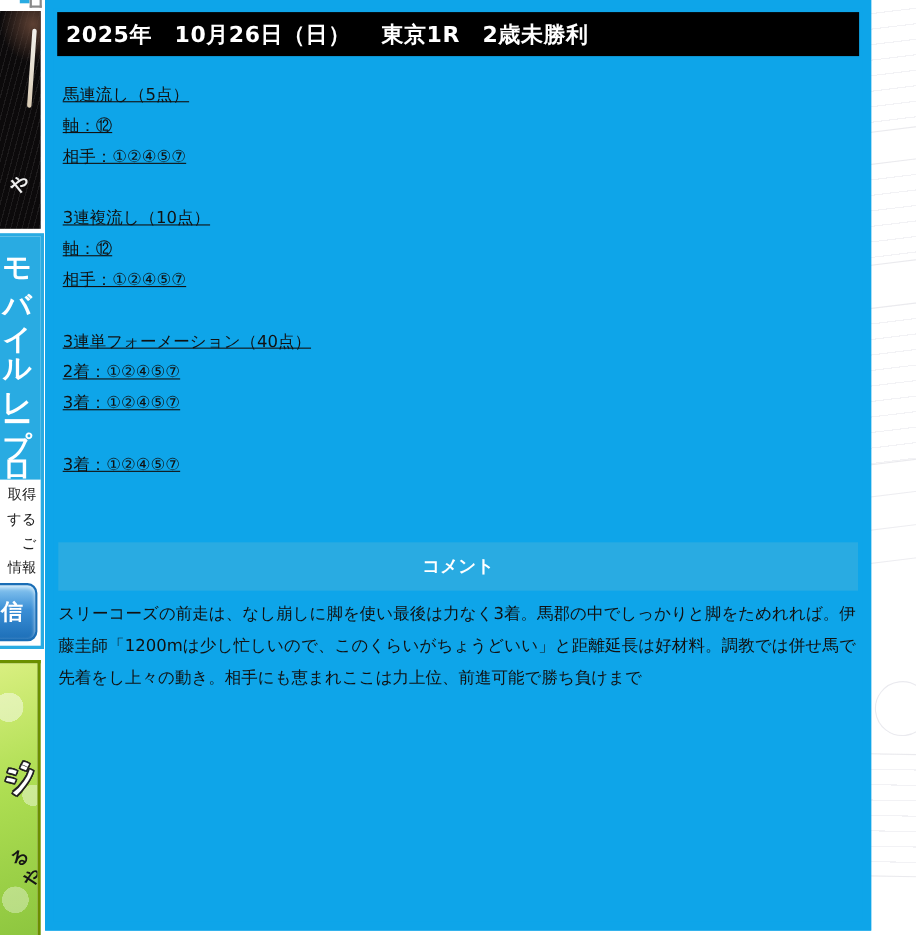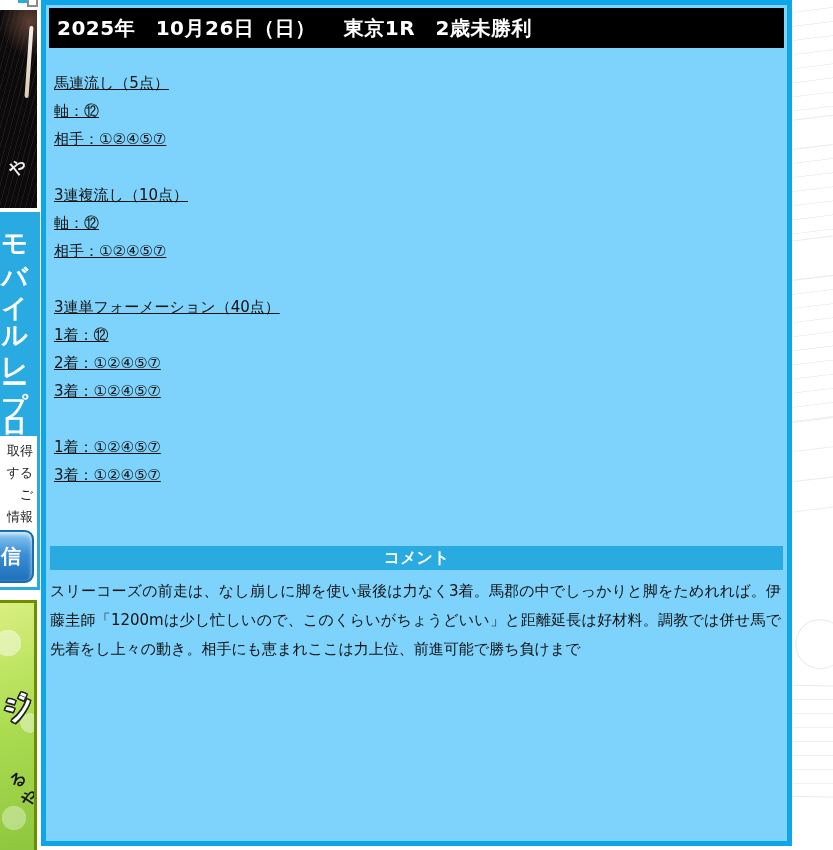--- a/index.html
+++ b/index.html
@@ -40,27 +40,27 @@
       radial-gradient(22px 22px at 8px 40px, rgba(255,255,255,.45) 0 60%, rgba(255,255,255,0) 61%),
       radial-gradient(16px 16px at 30px 120px, rgba(255,255,255,.4) 0 60%, rgba(255,255,255,0) 61%),
       radial-gradient(20px 20px at 14px 215px, rgba(255,255,255,.35) 0 60%, rgba(255,255,255,0) 61%),
       linear-gradient(160deg,#d9ef80 0%,#aede52 45%,#8dc63f 100%);}
   .green-ji{position:absolute;left:3px;top:84px;font-size:30px;font-weight:bold;color:#fff;transform:rotate(-22deg);
     text-shadow:-2px 0 #222,2px 0 #222,0 -2px #222,0 2px #222,-1px -1px #222,1px 1px #222,-1px 1px #222,1px -1px #222;}
   .green-ruya{position:absolute;left:8px;top:158px;font-size:16px;font-weight:bold;color:#151515;
     writing-mode:vertical-rl;transform:rotate(-32deg);letter-spacing:2px;}
   
   .main-box{position:absolute;left:41px;top:0;width:751px;height:846px;box-sizing:border-box;
-    border:5px solid #0ea5e9;background:#7dd3fc;z-index:2;}
+    border:8px solid #0ea5e9;background:#0ea5e9;z-index:2;}
   .race-header{margin:3px;height:40px;background:#000;color:#fff;display:flex;align-items:center;
     padding-left:8px;font-size:20px;font-weight:bold;letter-spacing:.5px;}
   .content{padding:18px 8px 0 8px;text-decoration:underline;}
   .line{height:28px;line-height:28px;font-size:15px;}
   .gap{height:28px;}
-  .comment-bar{margin:1px 4px 0 4px;height:24px;background:#29abe2;color:#fff;display:flex;
+  .comment-bar{margin:1px 4px 0 4px;height:44px;background:#29abe2;color:#fff;display:flex;
     align-items:center;justify-content:center;font-size:16px;font-weight:bold;cursor:pointer;}
   .comment-text{padding:7px 6px 0 4px;font-size:15px;line-height:29px;color:#111;text-align:justify;}
 </style>
 </head>
 <body>
 
 <div class="wm">
   <div class="wm-inner">
     <div class="wm-box" style="left:120px;top:20px;width:150px;height:120px;"></div>
     <div class="wm-box" style="left:110px;top:170px;width:160px;height:90px;"></div>
@@ -112,28 +112,26 @@
 
     <div>
       <div class="line">3連複流し（10点）</div>
       <div class="line">軸：⑫</div>
       <div class="line">相手：①②④⑤⑦</div>
     </div>
     <div class="gap"></div>
 
     <div>
       <div class="line">3連単フォーメーション（40点）</div>
-      <div class="line">1着：⑫</div>
       <div class="line">2着：①②④⑤⑦</div>
       <div class="line">3着：①②④⑤⑦</div>
     </div>
     <div class="gap"></div>
 
     <div>
-      <div class="line">1着：①②④⑤⑦</div>
       <div class="line">3着：①②④⑤⑦</div>
     </div>
     <div class="gap"></div>
 
     <div>
     </div>
     <div class="gap"></div>
 
   </div>
 

